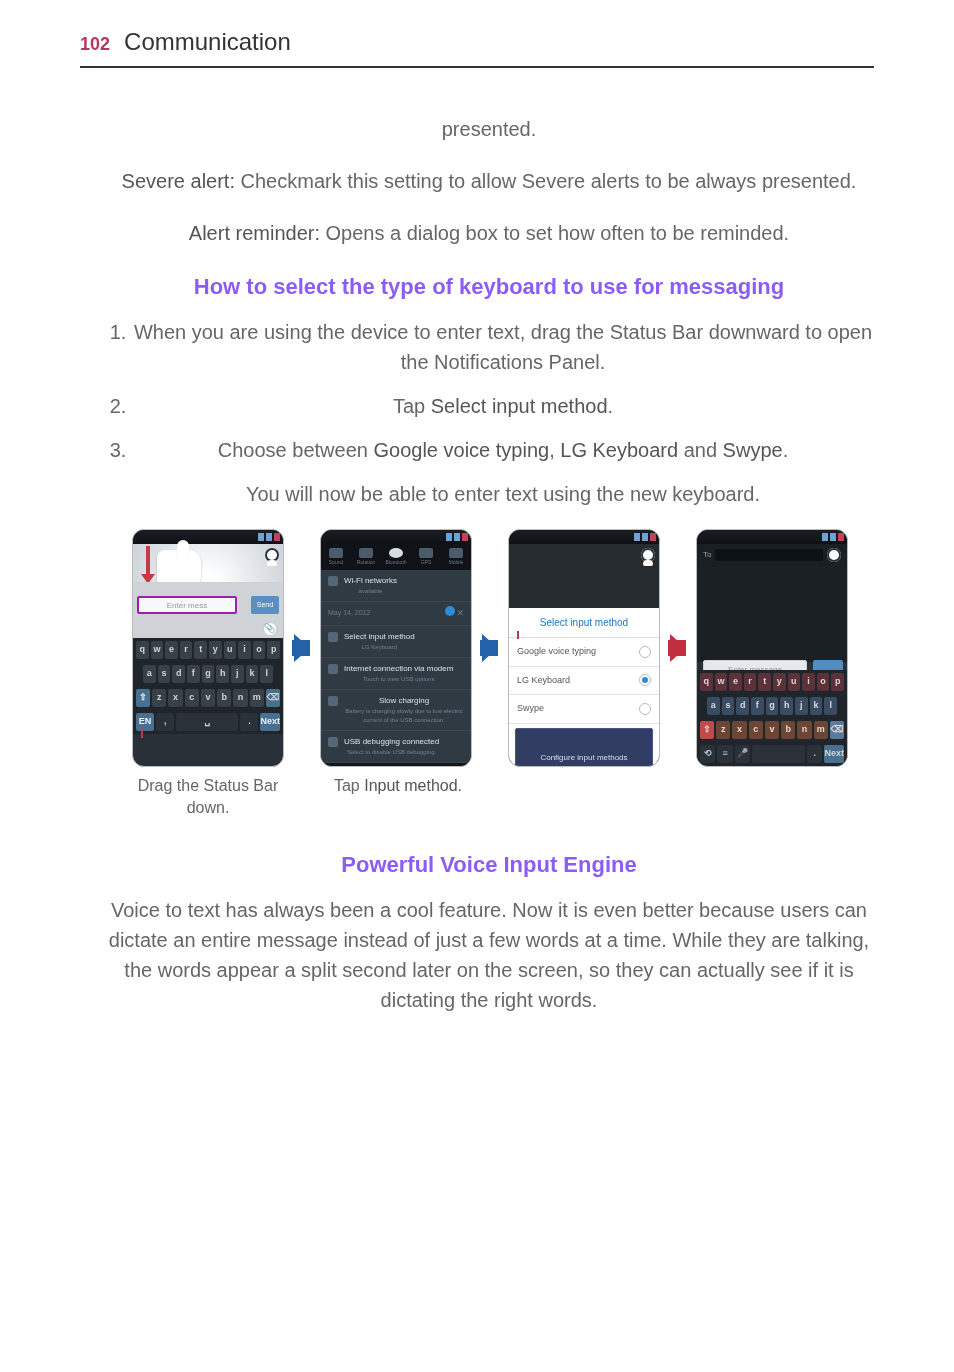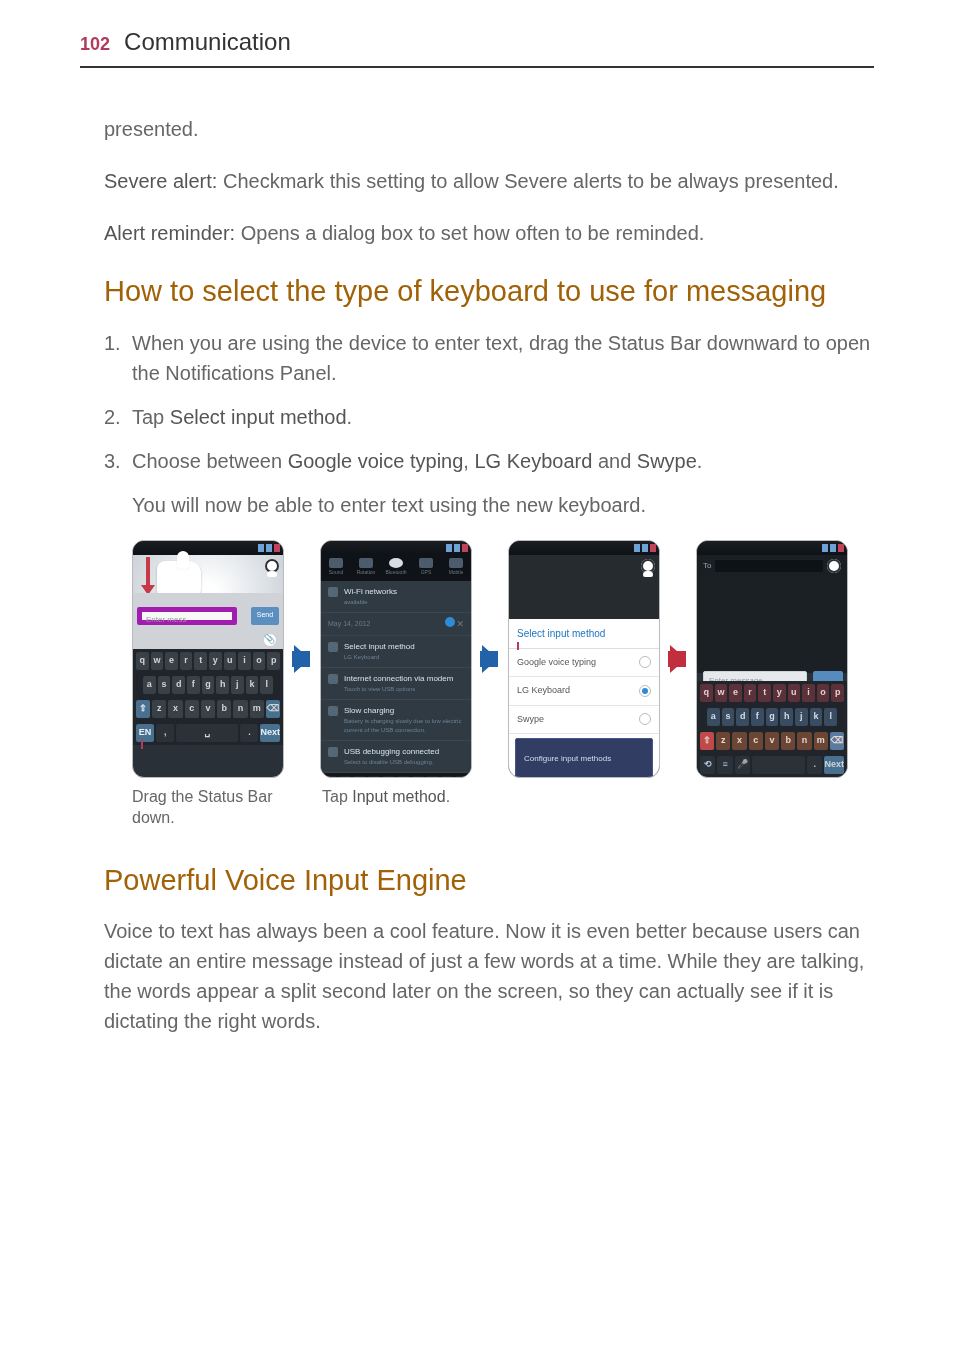--- a/index.html
+++ b/index.html
@@ -10,24 +10,24 @@
     background: #fff;
     color: #555;
     font-size: 20px;
     line-height: 1.5;
   }
   .page-pad { padding: 24px 80px 40px 80px; }
   .header-row { display: flex; align-items: baseline; gap: 14px; margin-bottom: 6px; }
   .pg-num { color: #b33a5b; font-weight: 600; font-size: 18px; }
   .section-name { color: #333; font-size: 24px; font-weight: 400; }
   .header-rule { border: none; border-top: 2px solid #333; margin-bottom: 46px; }
-  .content { padding-left: 24px; }
+  .content { padding-left: 24px; text-align: center; }
   .para { margin-bottom: 22px; color: #666; }
   .label-text { color: #555; font-weight: 500; }
-  .red-heading { color: #a16207; font-size: 29px; font-weight: 400; margin: 20px 0 14px; }
+  .red-heading { color: #8b5cf6; font-size: 22px; font-weight: 700; margin: 20px 0 14px; }
   .steps { list-style: none; }
   .steps li { display: flex; margin-bottom: 14px; }
   .step-num { min-width: 28px; color: #666; }
   .step-body { color: #666; flex: 1; }
   .after { padding-left: 28px; color: #666; margin-bottom: 20px; }
 
   .shots-row { display: flex; align-items: center; gap: 10px; padding-left: 28px; margin-bottom: 8px; }
   .shot { width: 152px; height: 238px; background: #2a3038; border: 1px solid #bbb; border-radius: 12px; position: relative; overflow: hidden; }
   .shot .statusbar { height: 14px; background: linear-gradient(#1a1d22,#0e1116); display:flex; justify-content:flex-end; align-items:center; gap:2px; padding-right:3px; }
   .sb-icon { width:6px; height:8px; background:#6ea1d6; }
@@ -44,21 +44,21 @@
     background:#fff; border-radius:8px 12px 12px 10px;
     box-shadow: 0 1px 2px rgba(0,0,0,.3);
   }
   .finger { position:absolute; top:-10px; left:20px; width:12px; height:18px; background:#fff; border-radius:6px 6px 3px 3px; box-shadow: 0 0 1px rgba(0,0,0,.2); }
   .red-arrow-down { position:absolute; left:10px; top:2px; width:8px; height:40px; }
   .rad-stem { position:absolute; left:3px; top:0; width:4px; height:30px; background:#c63a48; }
   .rad-head { position:absolute; left:-2px; top:28px; width:0; height:0; border-left:7px solid transparent; border-right:7px solid transparent; border-top:10px solid #c63a48; }
   .contact-icon { position:absolute; right:4px; top:4px; width:14px; height:14px; border-radius:50%; background:#fff; box-shadow:0 0 0 2px #2a3038 inset; }
   .contact-icon::after{content:"";position:absolute;bottom:-4px;left:2px;width:10px;height:6px;background:#fff;border-radius:4px 4px 2px 2px;}
   .s1-mid { background:#cfd3d8; height:56px; position:relative; }
-  .s1-input { position:absolute; left:4px; top:14px; width:100px; height:18px; background:#f8f8f8; border:5px solid #a21caf; border-radius:2px; color:#999; font-size:8px; padding:2px 4px; }
+  .s1-input { position:absolute; left:4px; top:14px; width:100px; height:18px; background:#f8f8f8; border:2px solid #a21caf; border-radius:2px; color:#999; font-size:8px; padding:2px 4px; }
   .s1-send { position:absolute; right:4px; top:14px; width:28px; height:18px; background:#5a8fc0; color:#fff; font-size:7px; display:flex;align-items:center;justify-content:center; border-radius:2px;}
   .s1-attach { position:absolute; right:6px; top:40px; width:14px; height:14px; border-radius:50%; border:1px solid #ccc; background:#fff; display:flex;align-items:center;justify-content:center;color:#aaa;font-size:9px;}
   .kbd { background:#1f252b; position:relative; }
   .krow { display:flex; gap:2px; padding:3px 3px; }
   .key { flex:1; height:18px; background:#3a4047; border-radius:2px; color:#d0d4d8; font-size:9px; display:flex;align-items:center;justify-content:center; font-weight:600; }
   .key.acc { background:#49708f; color:#e8f2fa; }
   .key.del { background:#47708c; }
   .key.dark { background:#2b3138; }
   .space { flex:3.4; }
   .tick { position:absolute; bottom:-4px; left:8px; width:2px; height:10px; background:#b33a5b; }
@@ -81,21 +81,21 @@
 
   
   .s3-dim { background:#262b30; height:64px; position:relative; }
   .s3-dim .contact-icon{right:4px;top:4px;}
   .s3-card { background:#fff; margin:0; }
   .s3-head { padding:7px 8px; color:#2076c0; font-size:10px; border-bottom:1px solid #ddd; position:relative;}
   .s3-head::after{content:"";position:absolute;left:8px;bottom:-2px;width:2px;height:8px;background:#b33a5b;}
   .s3-row { display:flex; align-items:center; justify-content:space-between; padding:7px 8px; border-bottom:1px solid #e5e5e5; color:#555; font-size:9px;}
   .radio { width:12px; height:12px; border-radius:50%; border:1px solid #bbb; position:relative;}
   .radio.sel::after{content:"";position:absolute;inset:2px;border-radius:50%;background:#2e8bd6;}
-  .s3-conf { background:#313d63; color:#d8ddec; font-size:8px; margin:4px 6px 0; padding:14px 8px; border-radius:2px; border:1px solid #46548c;}
+  .s3-conf { background:#313d63; color:#d8ddec; font-size:8px; margin:4px 6px 0; padding:23px 8px; border-radius:2px; border:1px solid #46548c;}
 
   
   .s4-to { background:#1a1f24; padding:4px 6px; display:flex; align-items:center; gap:4px; }
   .s4-to-lbl { color:#98a4af; font-size:8px;}
   .s4-body { background:#1b2025; height:96px; }
   .s4-msg { position:absolute; left:6px; right:40px; top:130px; height:22px; background:#e6e9ec; border:1px solid #cfd3d8; border-radius:2px; color:#8d949b; font-size:8px; padding:3px 5px;}
   .s4-send { position:absolute; right:4px; top:130px; width:30px; height:22px; background:#568cbd; border-radius:2px;}
   .s4-attach { position:absolute; right:8px; top:160px; width:14px;height:14px;border-radius:50%;background:#e3e6ea;border:1px solid #cfd3d8;display:flex;align-items:center;justify-content:center;color:#9aa1a8;font-size:9px;}
   .hue-row .key{ background:#5b313a; color:#e5cfd3;}
   .hue-row2 .key{ background:#394c61; color:#d3dce5;}

